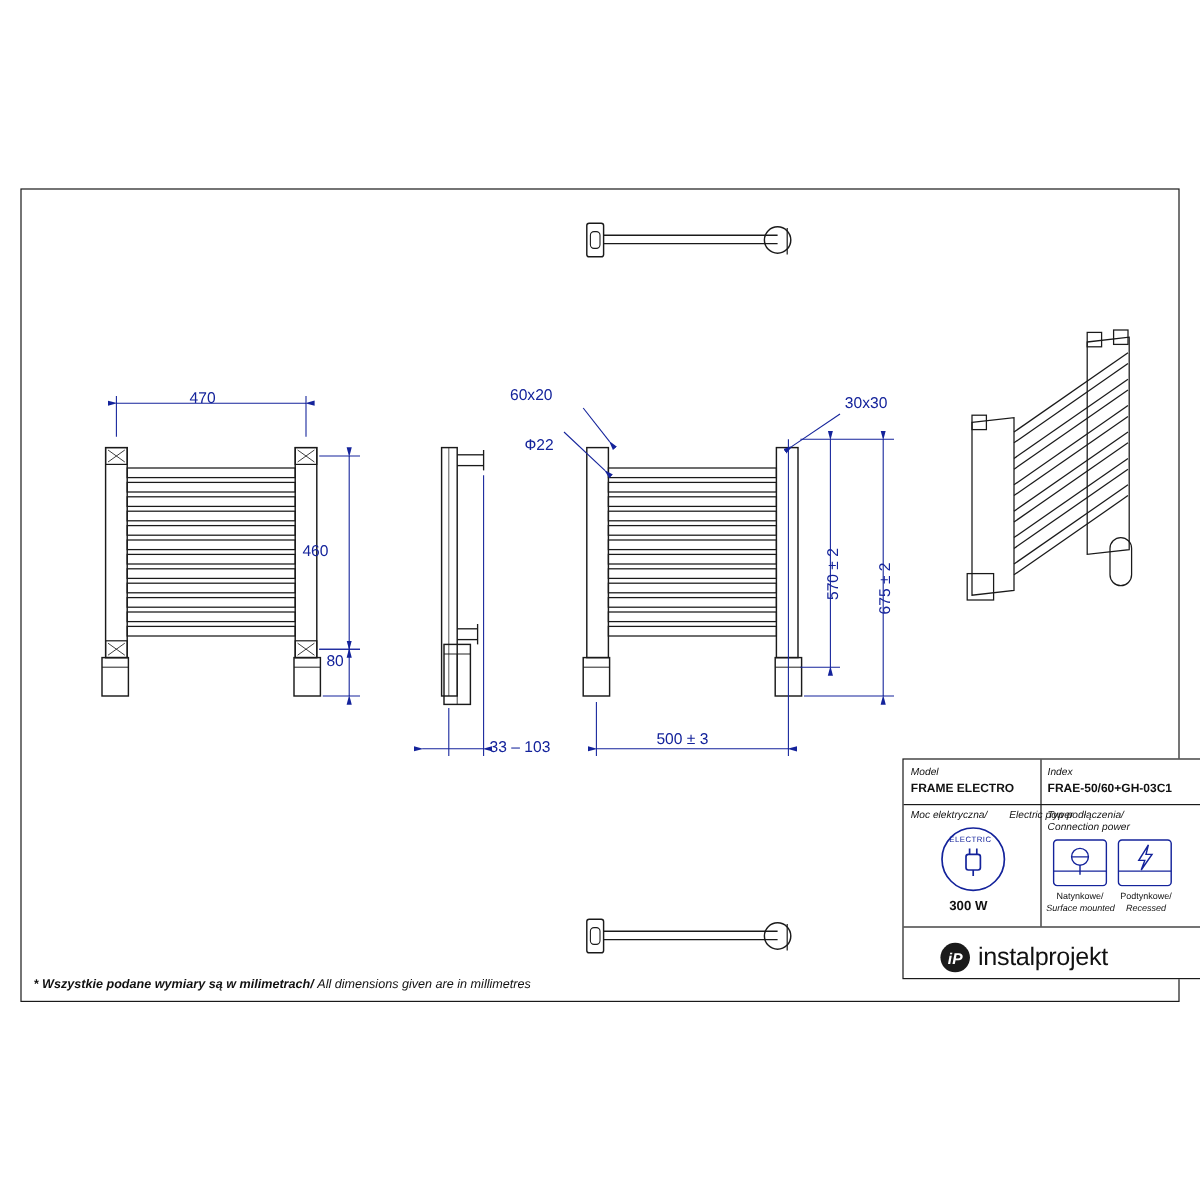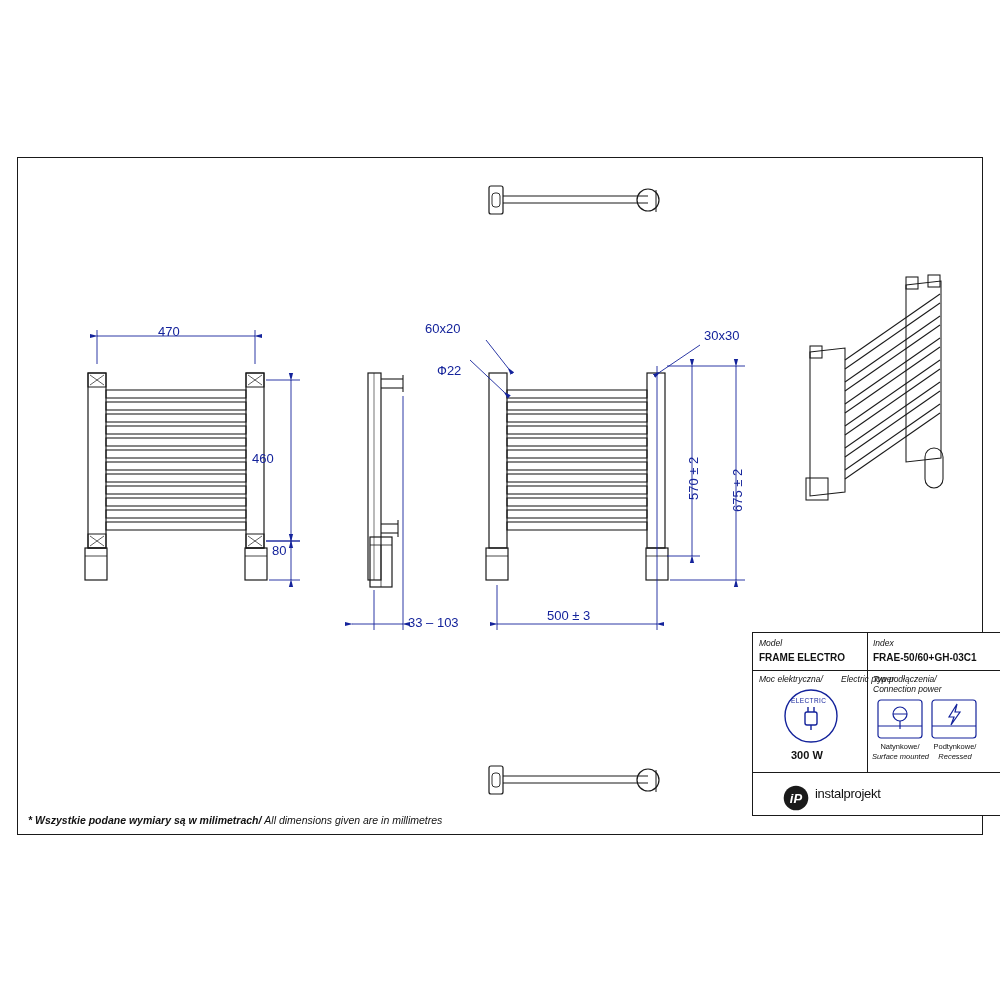--- a/index.html
+++ b/index.html
@@ -81,21 +81,21 @@
     line-height: 1.15;
   }
   .power-val {
     position: absolute;
     font-size: 11px;
     font-weight: bold;
     color: #111;
   }
   .brand {
     position: absolute;
-    font-size: 13px;
+    font-size: 21px;
     color: #111;
     letter-spacing: -0.3px;
     font-family: "Liberation Sans", sans-serif;
   }
   svg { display: block; }
   .svgroot { position: absolute; left: 0; top: 0; pointer-events: none; }
 </style>
 </head>
 <body>
 

